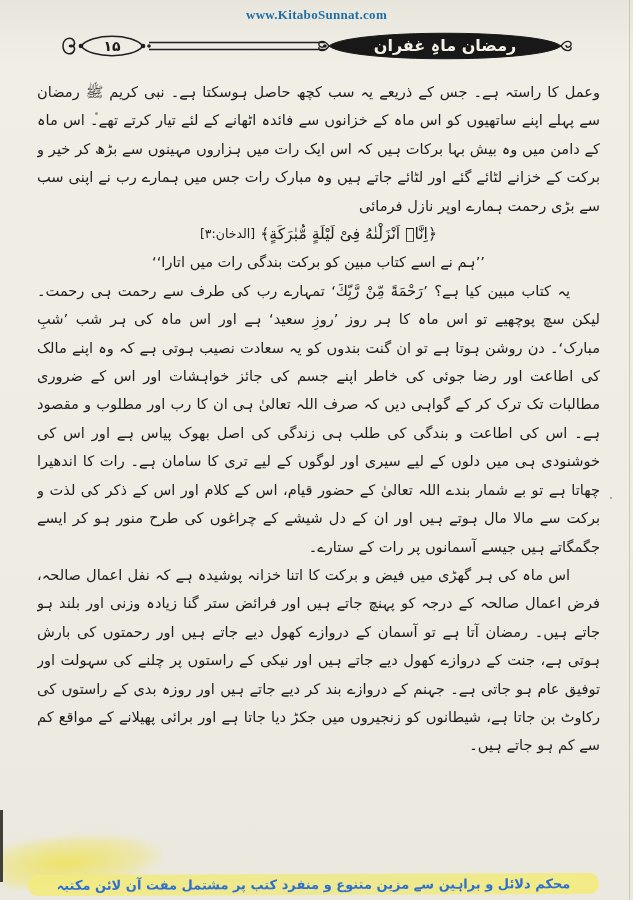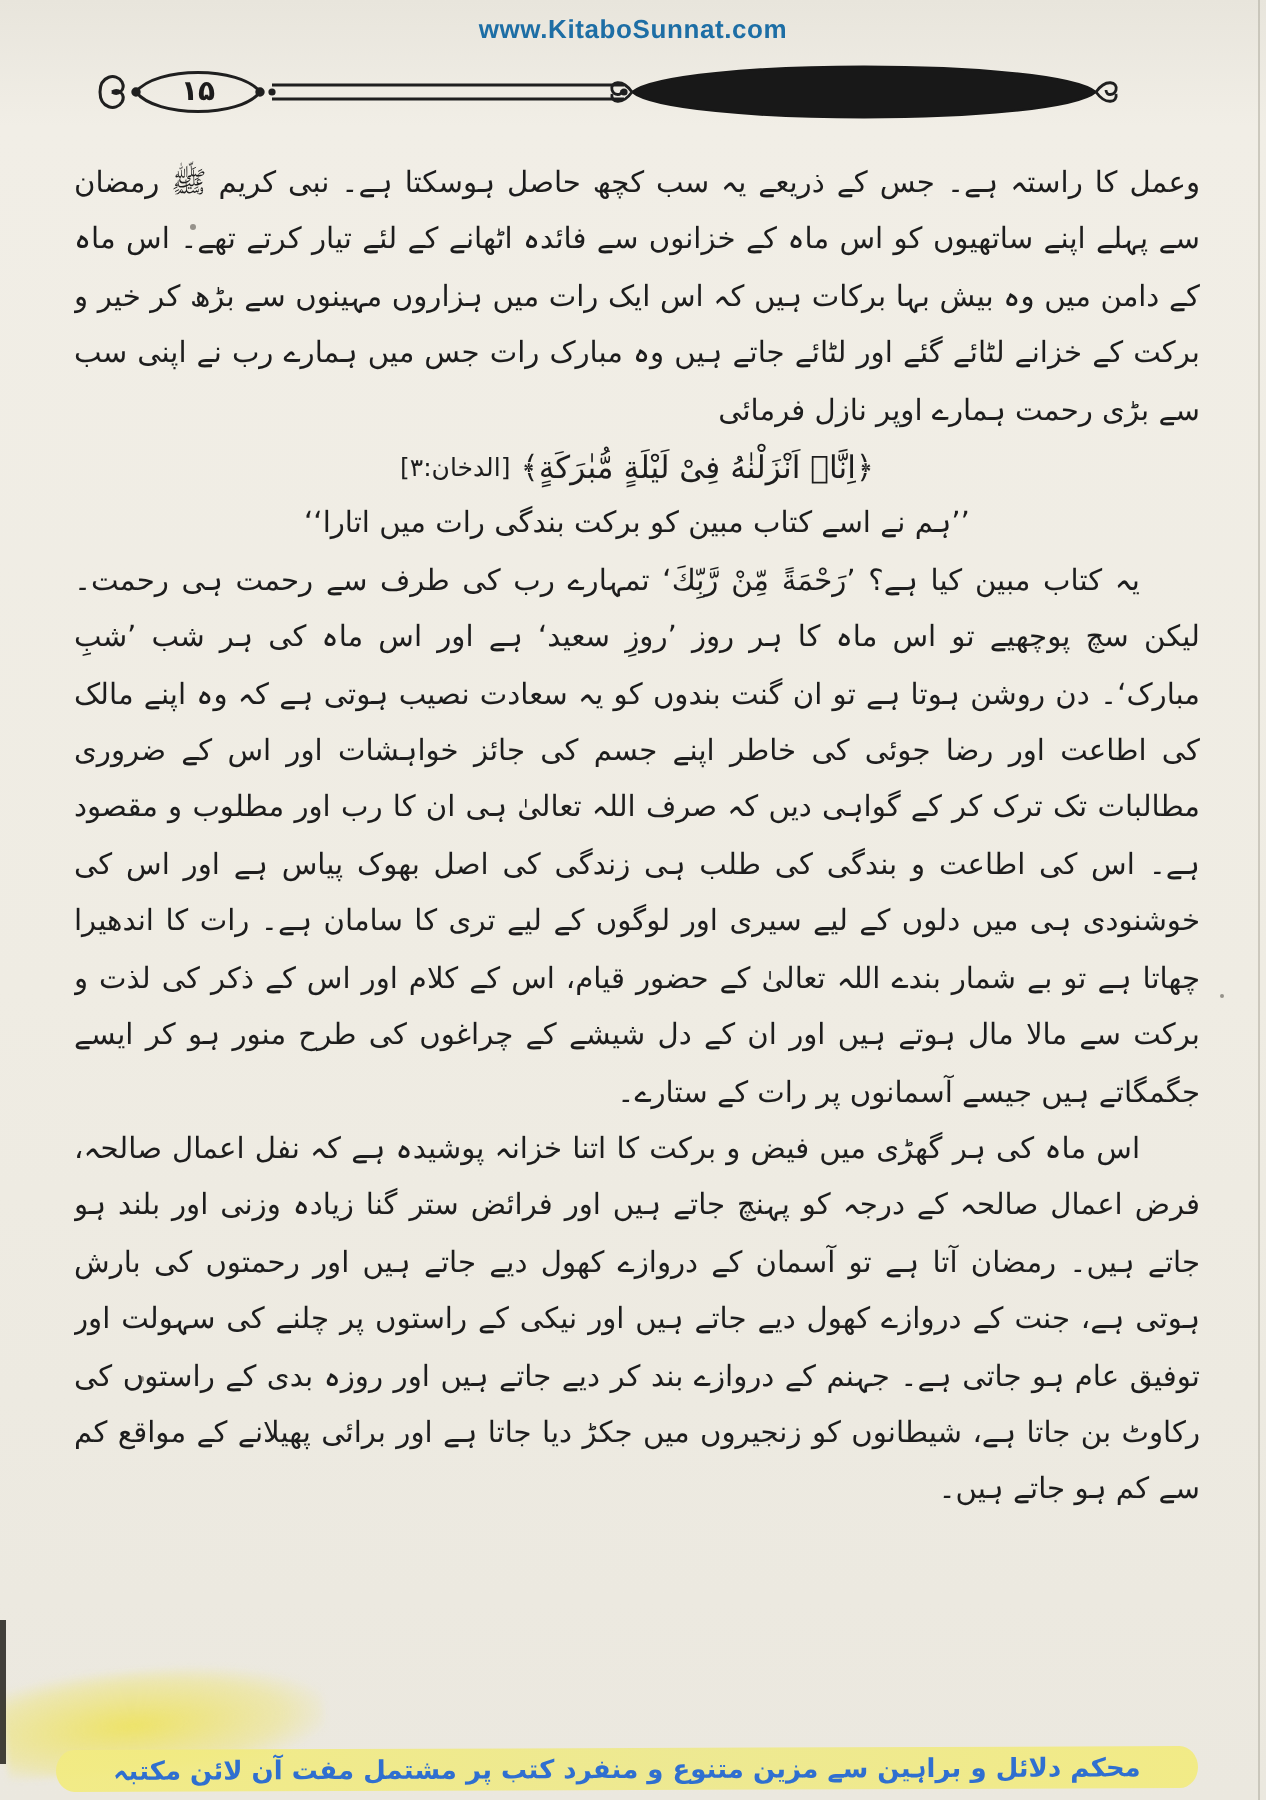--- a/index.html
+++ b/index.html
@@ -8,26 +8,26 @@
 
   .page {
     position:relative; width:633px; height:900px; overflow:hidden;
     background:linear-gradient(180deg,#e8e5dc 0%, #f1eee6 7%, #efece3 55%, #ebe8df 100%);
     color:#1c1c1c;
   }
 
   
   .watermark {
     position:absolute; top:7px; left:0; right:0; text-align:center;
-    font-family:Liberation Sans, sans-serif; font-weight:bold;
+    font-family:Liberation Serif, serif; font-weight:bold;
     font-size:13px; color:#1d6ea5; letter-spacing:.3px;
   }
 
   
-  .band { position:absolute; top:26px; left:46px; width:515px; height:40px; }
+  .band { position:absolute; top:26px; left:59px; width:515px; height:40px; }
   .band svg { position:absolute; left:0; top:0; width:515px; height:40px; }
   .band .pagenum {
     position:absolute; left:22px; top:0; width:62px; height:40px;
     line-height:40px; text-align:center; font-size:14px; font-weight:bold;
     direction:rtl; color:#1c1c1c;
   }
   .band .title {
     position:absolute; left:270px; top:0; width:232px; height:40px;
     line-height:40px; text-align:center; font-size:16px; font-weight:bold;
     direction:rtl; color:#f4f1e8;
@@ -96,20 +96,21 @@
       </g>
       <g>
         <path d="M270,20 C290,3 482,3 502,20 C482,37 290,37 270,20 Z" fill="#181818" stroke="#181818"></path>
         <path d="M270,20 C265,13 259,15 260,19 C261,22 265,22 265,19" stroke="#1f1f1f" stroke-width="1.4" fill="none"></path>
         <path d="M270,20 C265,27 259,25 260,21" stroke="#1f1f1f" stroke-width="1.4" fill="none"></path>
         <path d="M502,20 C507,13 513,15 512,19 C511,22 507,22 507,19" stroke="#1f1f1f" stroke-width="1.4" fill="none"></path>
         <path d="M502,20 C507,27 513,25 512,21" stroke="#1f1f1f" stroke-width="1.4" fill="none"></path>
       </g>
     </svg>
     <div class="pagenum">۱۵</div>
+    <div class="title">رمضان ماہِ غفران</div>
   </div>
 
   <div class="body-text">
     <p>وعمل کا راستہ ہے۔ جس کے ذریعے یہ سب کچھ حاصل ہوسکتا ہے۔ نبی کریم ﷺ رمضان سے پہلے اپنے ساتھیوں کو اس ماہ کے خزانوں سے فائدہ اٹھانے کے لئے تیار کرتے تھے۔ اس ماہ کے دامن میں وہ بیش بہا برکات ہیں کہ اس ایک رات میں ہزاروں مہینوں سے بڑھ کر خیر و برکت کے خزانے لٹائے گئے اور لٹائے جاتے ہیں وہ مبارک رات جس میں ہمارے رب نے اپنی سب سے بڑی رحمت ہمارے اوپر نازل فرمائی</p>
     <div class="verse-line">
       <span>﴿اِنَّاۤ اَنْزَلْنٰهُ فِیْ لَیْلَةٍ مُّبٰرَكَةٍ﴾</span>
       <span class="verse-ref">[الدخان:۳]</span>
     </div>
     <div class="translation">’’ہم نے اسے کتاب مبین کو برکت بندگی رات میں اتارا‘‘</div>
     <p class="indent">یہ کتاب مبین کیا ہے؟ ’رَحْمَةً مِّنْ رَّبِّكَ‘ تمہارے رب کی طرف سے رحمت ہی رحمت۔ لیکن سچ پوچھیے تو اس ماہ کا ہر روز ’روزِ سعید‘ ہے اور اس ماہ کی ہر شب ’شبِ مبارک‘۔ دن روشن ہوتا ہے تو ان گنت بندوں کو یہ سعادت نصیب ہوتی ہے کہ وہ اپنے مالک کی اطاعت اور رضا جوئی کی خاطر اپنے جسم کی جائز خواہشات اور اس کے ضروری مطالبات تک ترک کر کے گواہی دیں کہ صرف اللہ تعالیٰ ہی ان کا رب اور مطلوب و مقصود ہے۔ اس کی اطاعت و بندگی کی طلب ہی زندگی کی اصل بھوک پیاس ہے اور اس کی خوشنودی ہی میں دلوں کے لیے سیری اور لوگوں کے لیے تری کا سامان ہے۔ رات کا اندھیرا چھاتا ہے تو بے شمار بندے اللہ تعالیٰ کے حضور قیام، اس کے کلام اور اس کے ذکر کی لذت و برکت سے مالا مال ہوتے ہیں اور ان کے دل شیشے کے چراغوں کی طرح منور ہو کر ایسے جگمگاتے ہیں جیسے آسمانوں پر رات کے ستارے۔</p>

